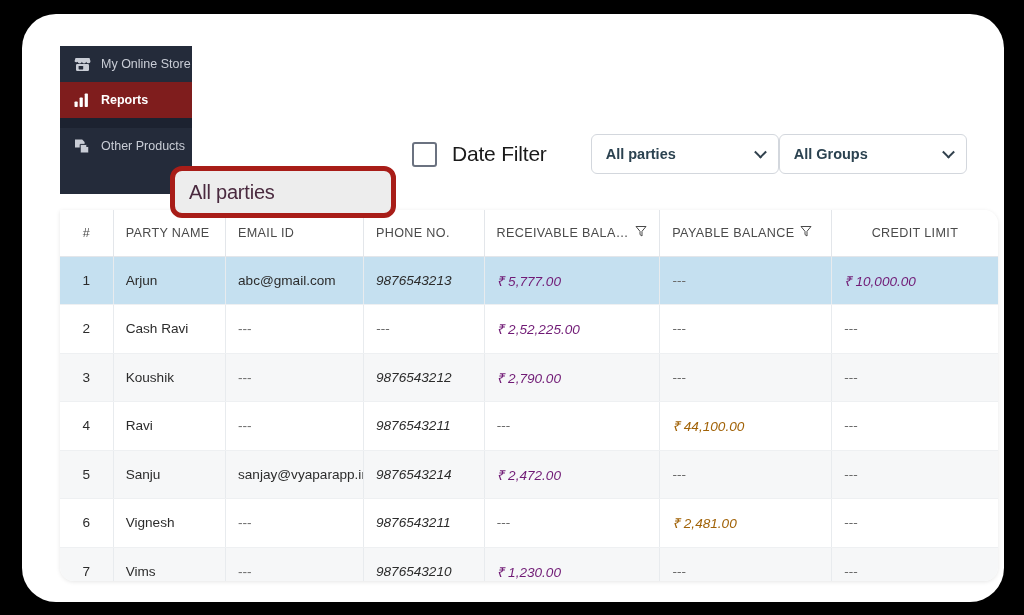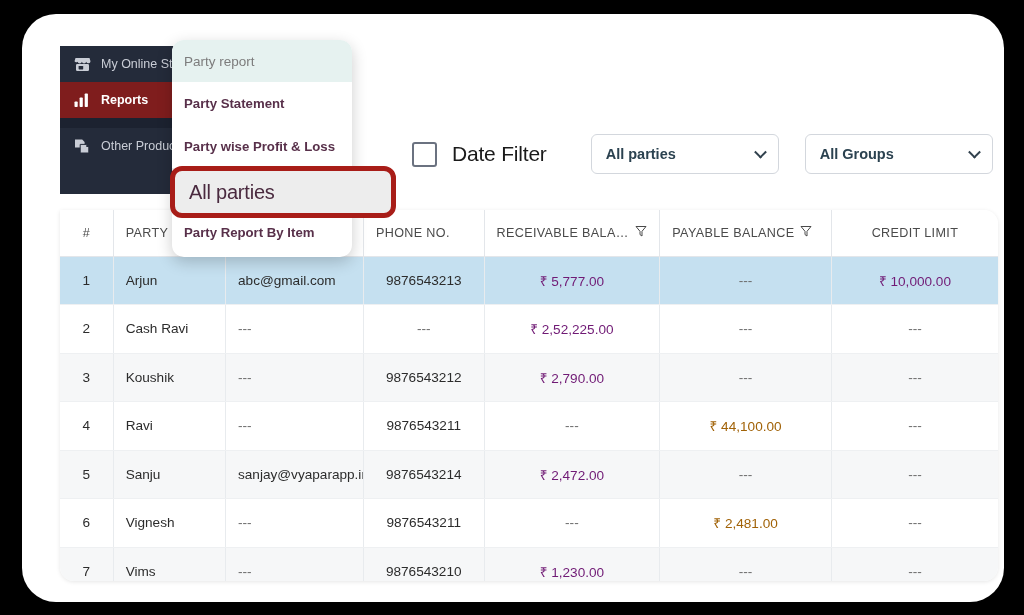--- a/index.html
+++ b/index.html
@@ -72,21 +72,21 @@
     border-radius: 6px;
     background: #fff;
     display: flex; align-items: center;
     padding: 0 34px 0 14px;
     font-size: 14.5px;
     font-weight: bold;
     color: #2b4250;
     white-space: nowrap;
   }
   #sel-parties { margin-left: 44px; width: 188px; }
-  #sel-groups  { margin-left: 26px; width: 188px; }
+  #sel-groups  { width: 188px; }
   .chev {
     position: absolute; right: 13px; top: 50%;
     width: 9px; height: 9px;
     border-right: 2.4px solid #31414d;
     border-bottom: 2.4px solid #31414d;
     transform: translateY(-70%) rotate(45deg);
   }
 
   
   #table-wrap {
@@ -129,21 +129,21 @@
     border-bottom: 1px solid #eef0f2;
     padding: 0 12px;
     white-space: nowrap;
     overflow: hidden;
   }
   tbody td:last-child { border-right: none; }
   tbody tr:last-child td { border-bottom: none; }
   tbody tr.stripe td { background: #f6f7f8; }
   tbody tr.hl td { background: #c5e0f0; }
   td.num { text-align: center; }
-  td.rt  { text-align: center; }
+  td.rt  { text-align: left; font-style: italic; }
   .pos { color: #701a75; }
   .neg { color: #a16207; }
   .dash { color: #6b6b6b; }
 
   
   col.c-num { width: 52px; }
   col.c-name { width: 110px; }
   col.c-email { width: 135px; }
   col.c-phone { width: 118px; }
   col.c-recv { width: 172px; }
@@ -377,34 +377,19 @@
               <td class=""><span class="dash">---</span></td>
               <td class="rt"><span>9876543210</span></td>
               <td class="rt"><span class="pos">₹ 1,230.00</span></td>
               <td class="rt"><span class="dash">---</span></td>
               <td class="rt"><span class="dash">---</span></td>
             </tr>
           </tbody>
       </table>
     </div>
 
-    <div id="dropdown">
-      <div id="dd-head">Party report</div>
-      <div class="dd-item">
-        <span>Party Statement</span>
-      </div>
-      <div class="dd-item">
-        <span>Party wise Profit &amp; Loss</span>
-      </div>
-      <div class="dd-item sel-item">
-        <span>All parties</span>
-      </div>
-      <div class="dd-item">
-        <span>Party Report By Item</span>
-      </div>
-    </div>
 
     <div id="hl-ring">
       <span>All parties</span>
     </div>
 
   </div>
 </div>
 
 </body></html>

